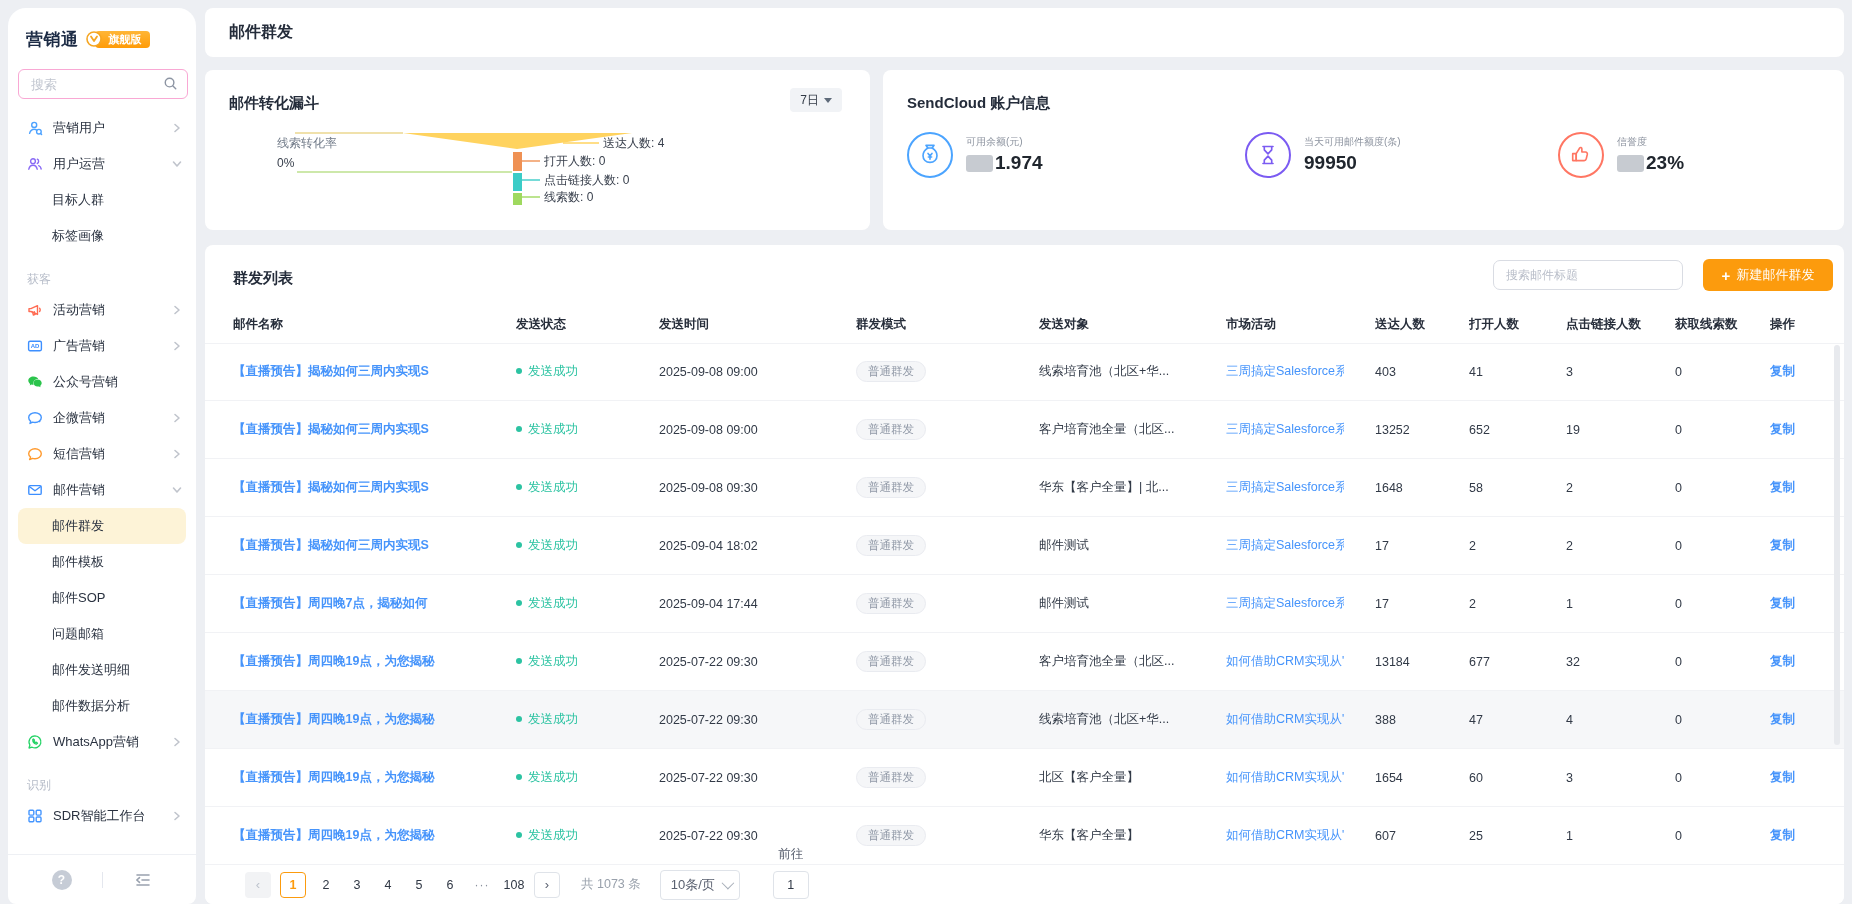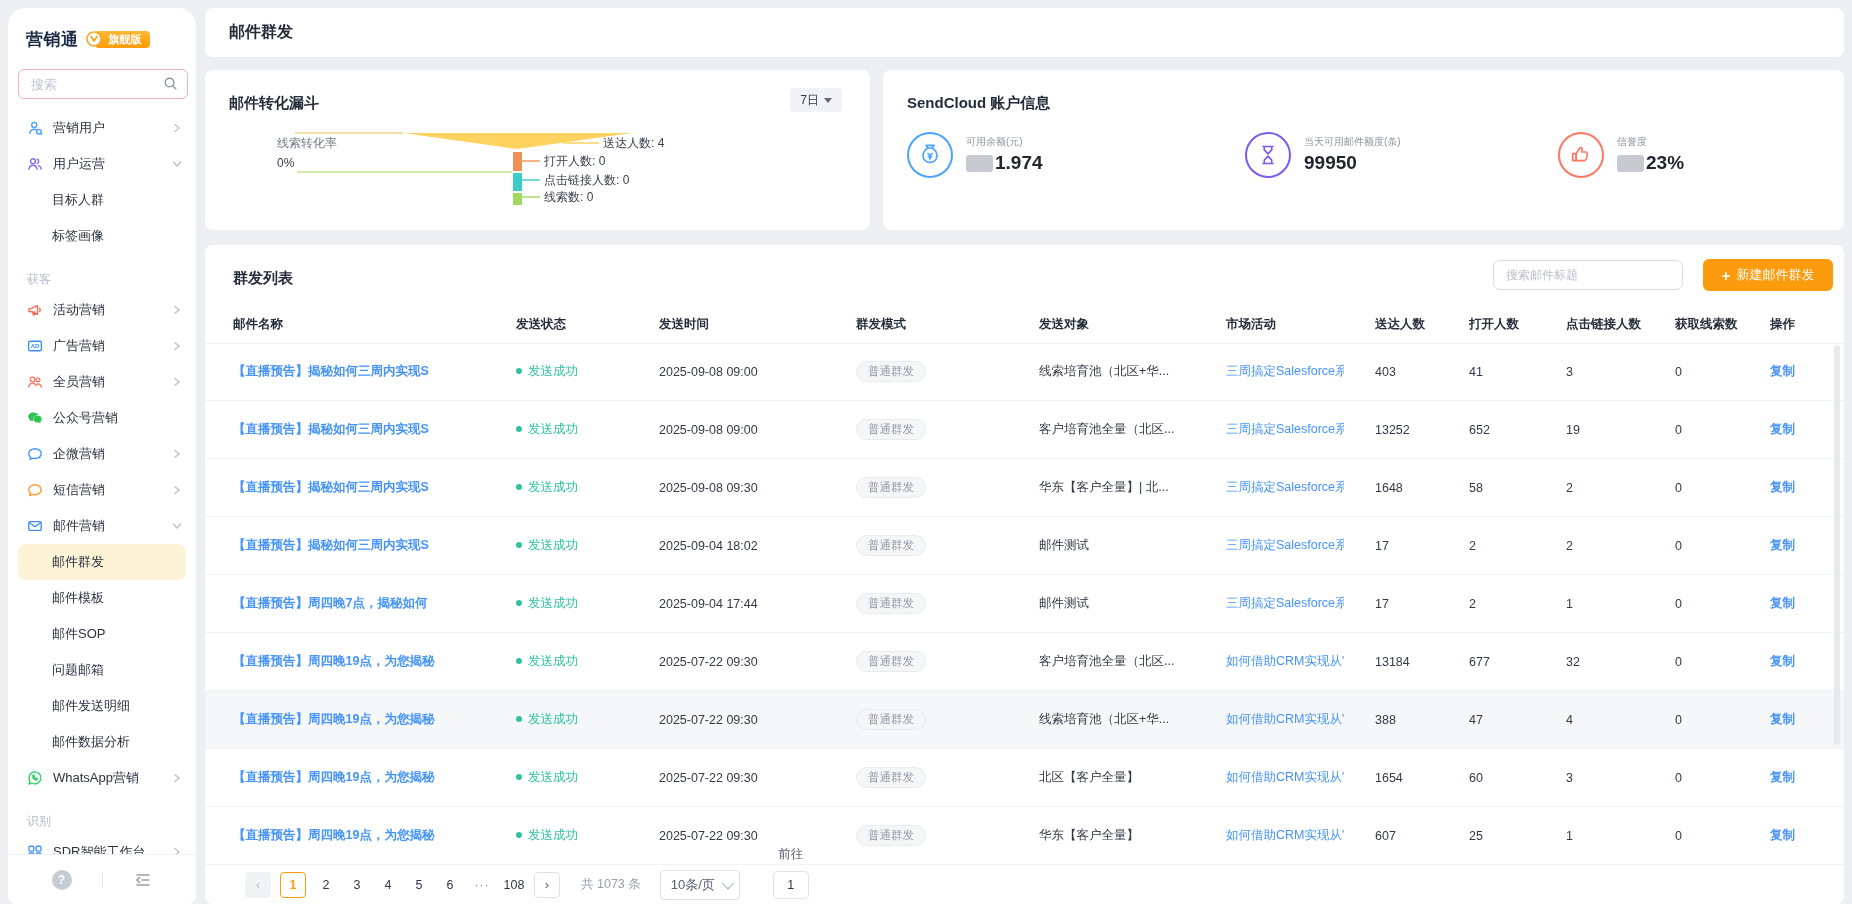--- a/index.html
+++ b/index.html
@@ -182,36 +182,20 @@
         </span>
     <span class="side-label">广告营销</span>
     <span class="chev">
           <svg viewBox="0 0 14 14" fill="none" stroke="#c0c4cc" stroke-width="1.6" stroke-linecap="round" stroke-linejoin="round">
             <path d="M5 3.5L9 7l-4 3.5"></path>
           </svg>
         </span>
   </div>
       <div class="side-item">
     <span class="side-ic">
-          <svg viewBox="0 0 16 16" fill="none" stroke="#ff7a68" stroke-width="1.4" stroke-linecap="round" stroke-linejoin="round">
-            <circle cx="5.6" cy="5.4" r="2.3"></circle>
-            <circle cx="10.9" cy="5.8" r="1.9"></circle>
-            <path d="M1.6 13c.5-2.3 2.1-3.7 4-3.7 1.5 0 2.8.9 3.5 2.3"></path>
-            <path d="M9.9 10.3c.4-.2.9-.3 1.4-.3 1.5 0 2.7 1.1 3.1 3"></path>
-          </svg>
-        </span>
-    <span class="side-label">全员营销</span>
-    <span class="chev">
-          <svg viewBox="0 0 14 14" fill="none" stroke="#c0c4cc" stroke-width="1.6" stroke-linecap="round" stroke-linejoin="round">
-            <path d="M5 3.5L9 7l-4 3.5"></path>
-          </svg>
-        </span>
-  </div>
-      <div class="side-item">
-    <span class="side-ic">
           <svg viewBox="0 0 16 16" fill="#2bc44c">
             <path d="M6.4 2.5C3.6 2.5 1.3 4.3 1.3 6.6c0 1.3.7 2.5 1.9 3.3l-.5 1.6 1.8-1c.5.2 1.2.3 1.9.3h.3c-.3-.5-.4-1.1-.4-1.7 0-2.2 2.1-4 4.6-4h.3C10.7 3.6 8.7 2.5 6.4 2.5z"></path>
             <path d="M14.7 9.1c0-1.9-1.8-3.5-4.1-3.5S6.5 7.2 6.5 9.1s1.8 3.5 4.1 3.5c.5 0 1-.1 1.4-.2l1.6.9-.4-1.4c.9-.7 1.5-1.7 1.5-2.8z"></path>
           </svg>
         </span>
     <span class="side-label">公众号营销</span>
 
   </div>
       <div class="side-item">
     <span class="side-ic">

